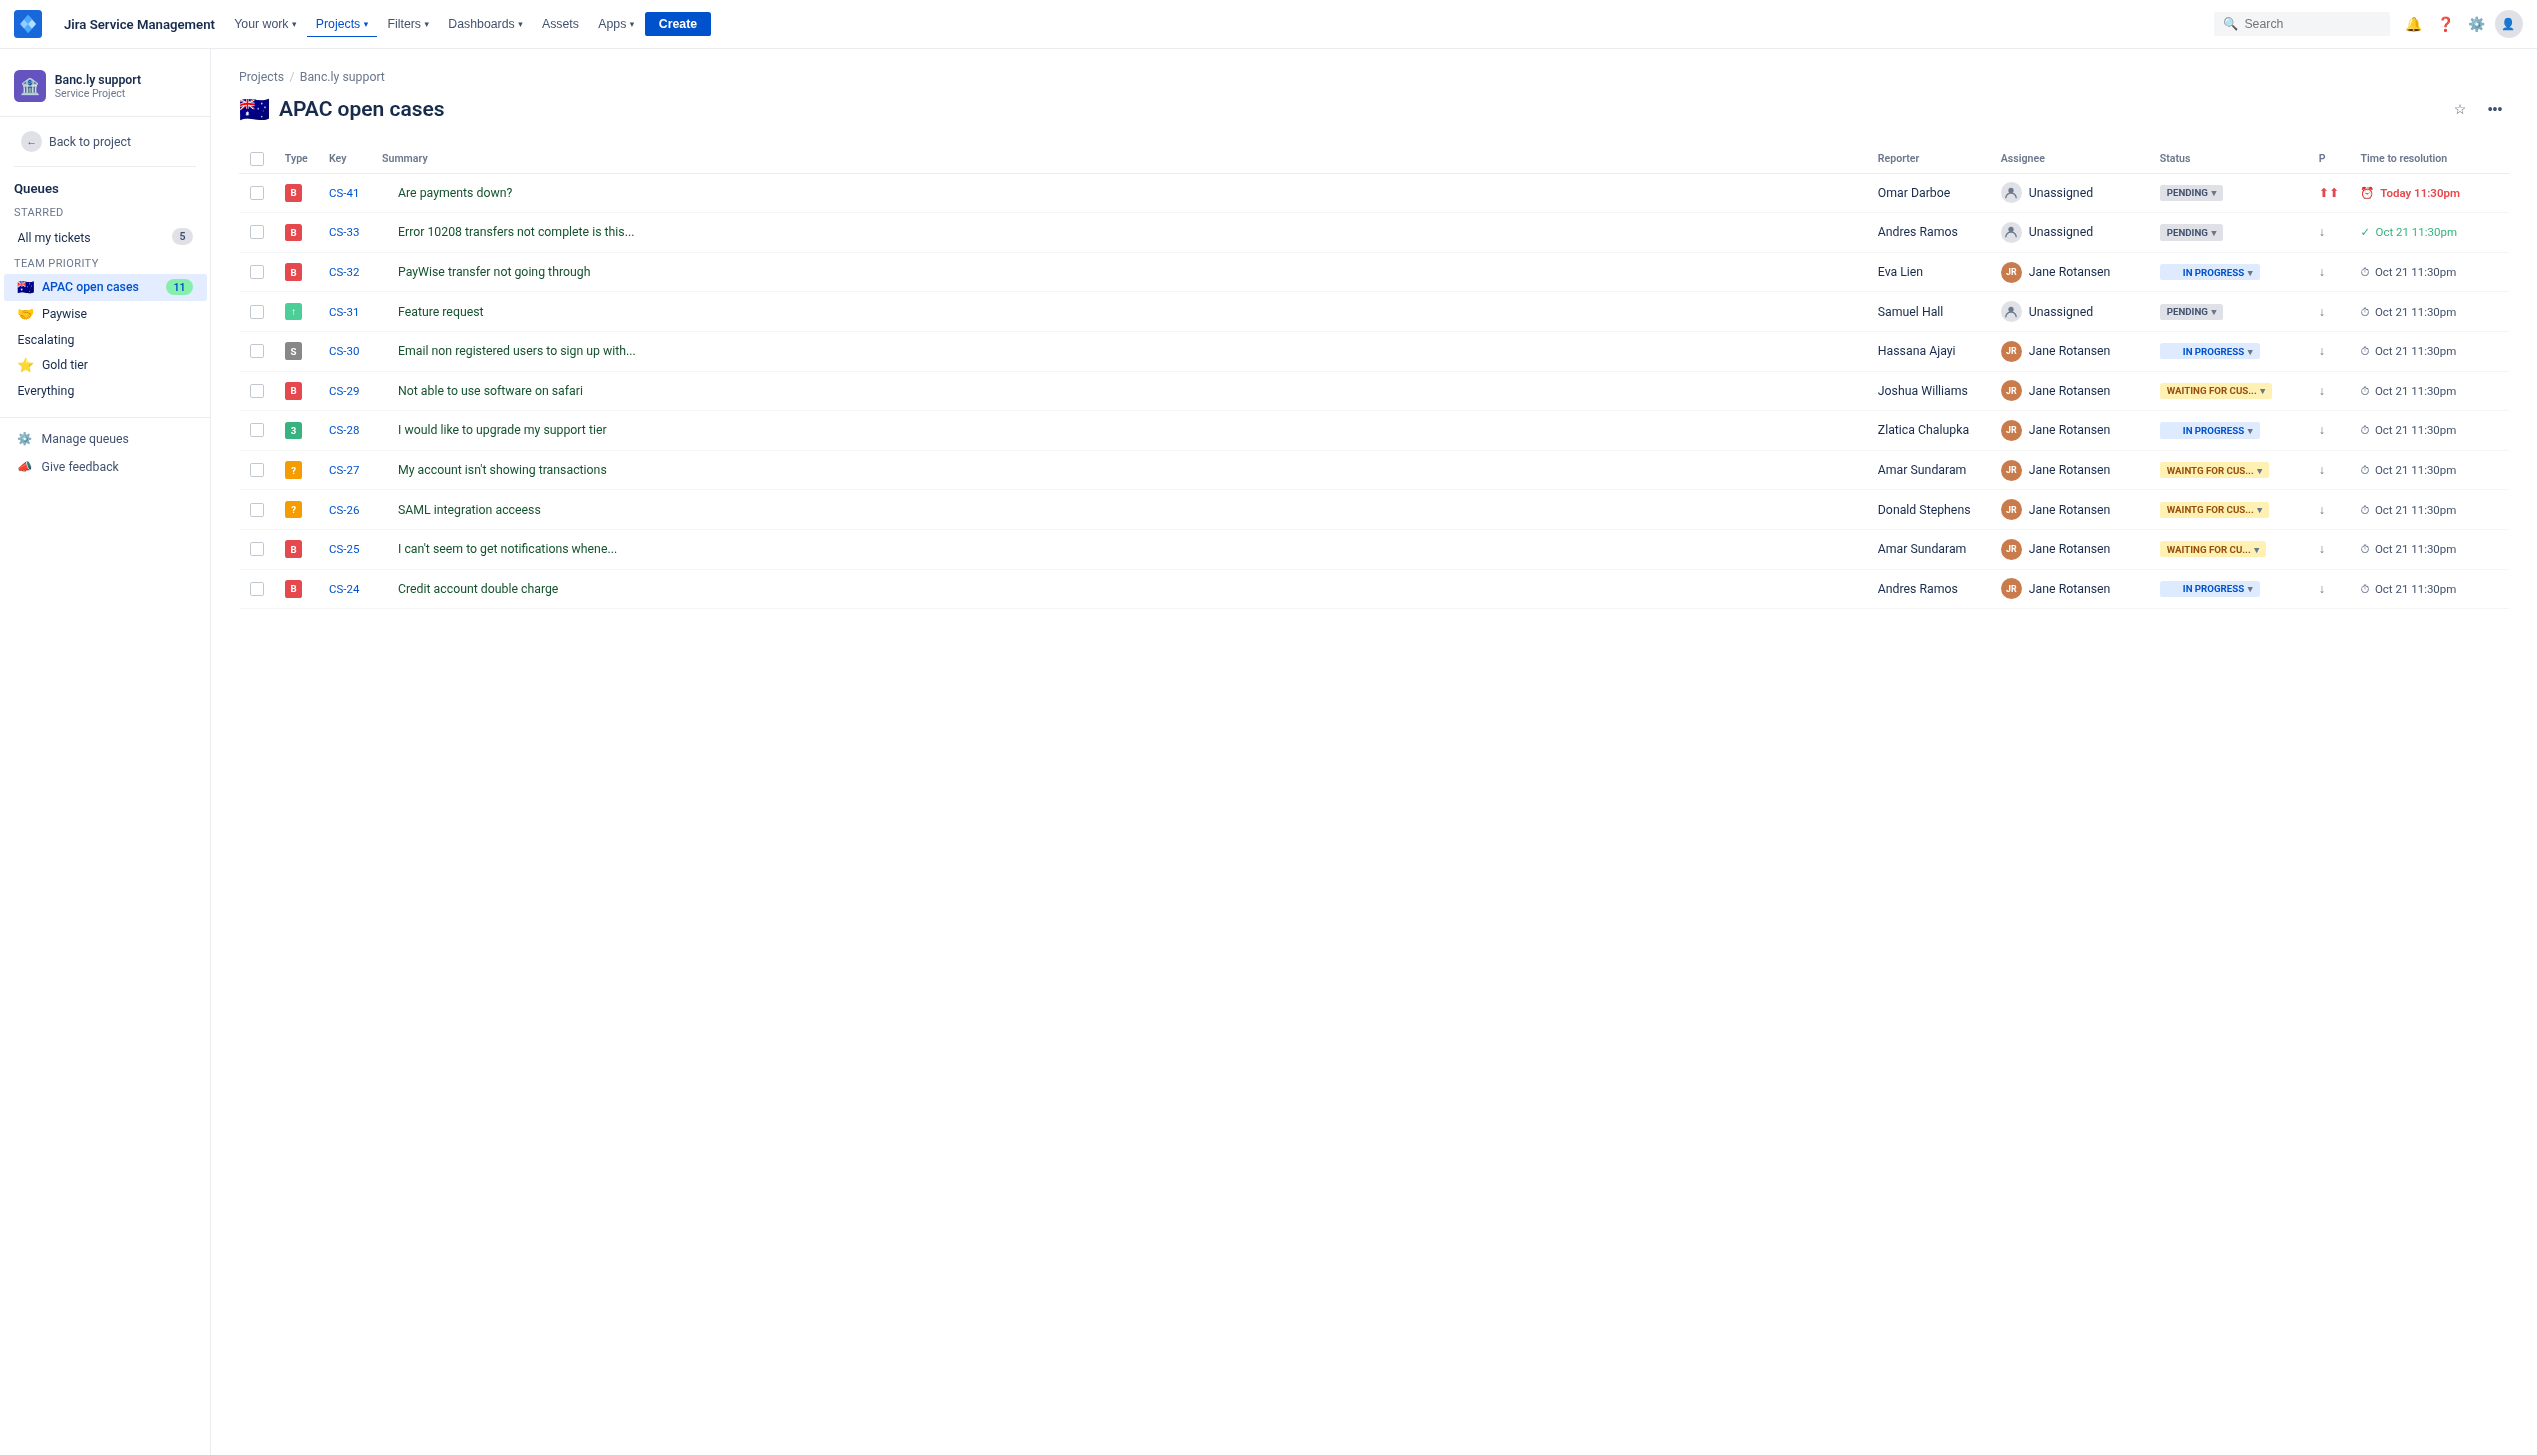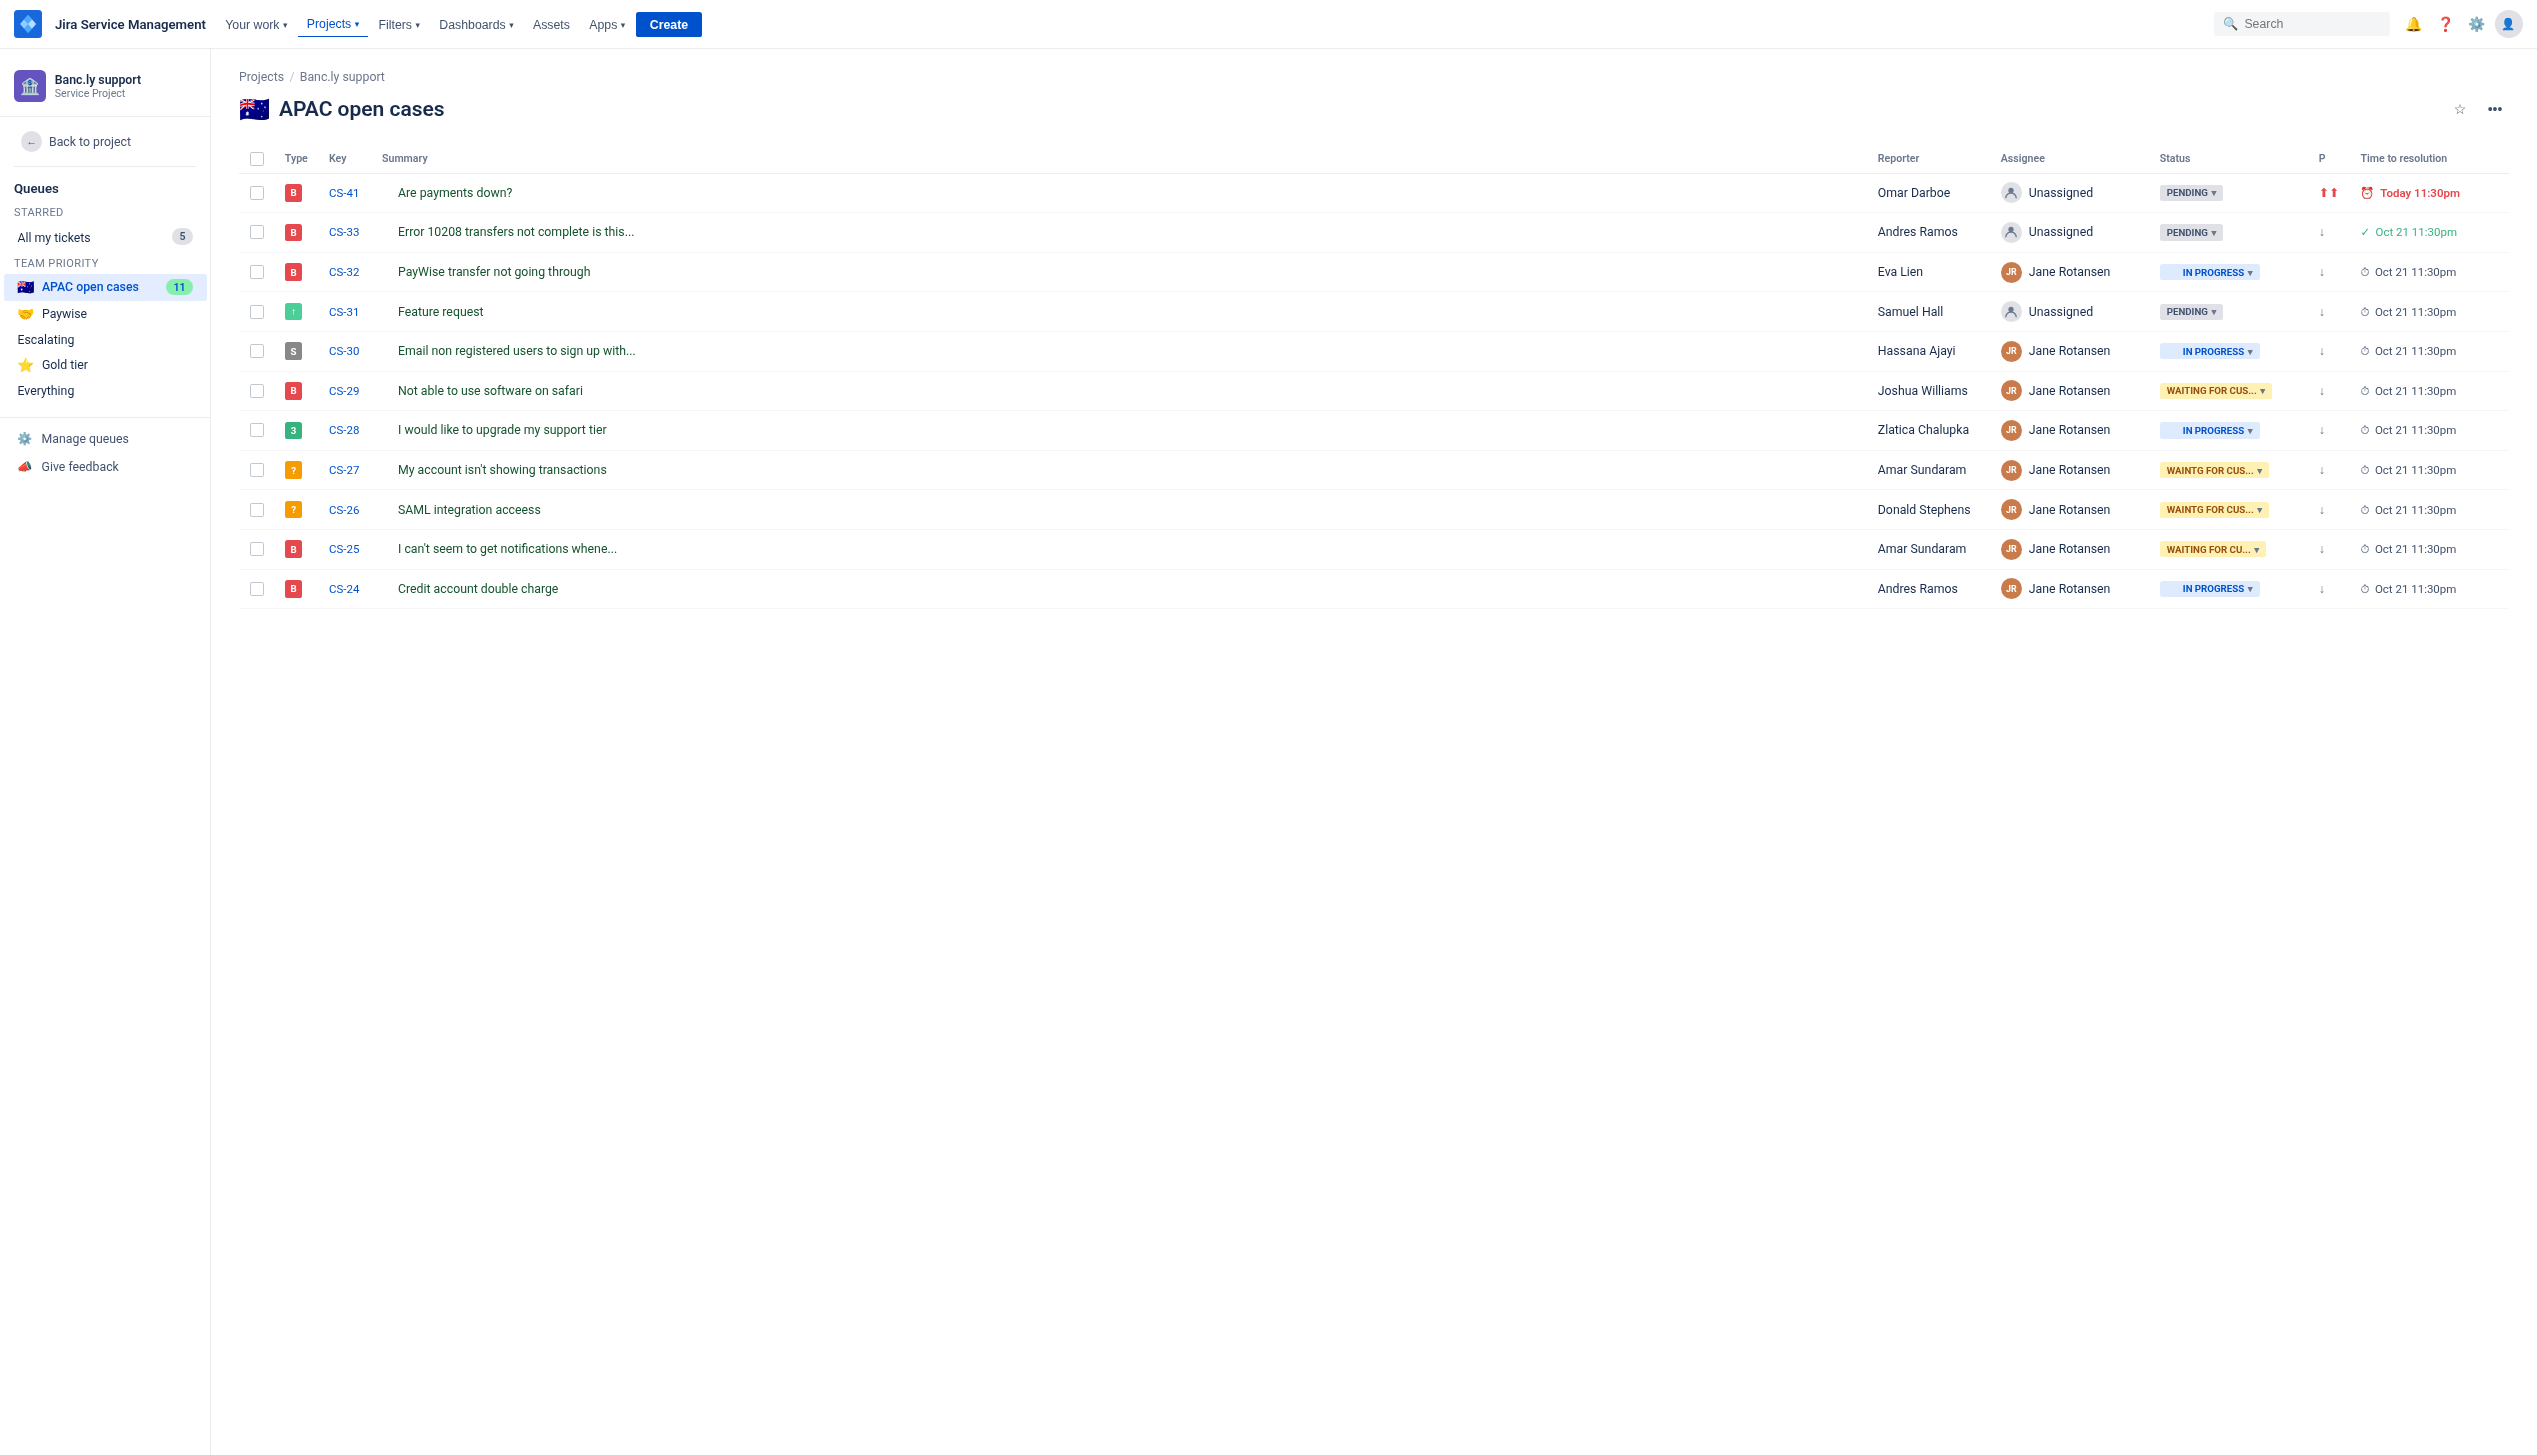--- a/index.html
+++ b/index.html
@@ -4,24 +4,24 @@
   <style>
     * { box-sizing: border-box; margin: 0; padding: 0; }
     body { font-family: -apple-system, BlinkMacSystemFont, "Segoe UI", Roboto, sans-serif; font-size: 12.3px; color: #172b4d; background: #fff; }
 
     
     .topnav {
       display: flex; align-items: center; height: 49px;
       background: #fff; border-bottom: 0.9px solid #ebecf0;
       padding: 0 14px; gap: 3.5px; position: fixed; top: 0; left: 0; right: 0; z-index: 100;
     }
-    .topnav-logo { display: flex; align-items: center; gap: 13px; text-decoration: none; margin-right: 7px; }
+    .topnav-logo { display: flex; align-items: center; gap: 22px; text-decoration: none; margin-right: 7px; }
     .topnav-logo-icon { width: 28px; height: 28px; }
     .topnav-logo-text { font-size: 13.2px; font-weight: 600; color: #172b4d; white-space: nowrap; }
-    .topnav-nav { display: flex; align-items: flex-end; gap: 1.8px; flex: 1; }
+    .topnav-nav { display: flex; align-items: center; gap: 1.8px; flex: 1; }
     .nav-item {
       display: flex; align-items: center; gap: 3.5px;
       padding: 5.3px 8.8px; border-radius: 2.6px; cursor: pointer;
       font-size: 12.3px; color: #42526e; font-weight: 500;
       border: none; background: none; white-space: nowrap;
     }
     .nav-item.active { color: #0052cc; border-bottom: 1.8px solid #0052cc; border-radius: 0; }
     .nav-chevron { font-size: 8.8px; }
     .create-btn {
       background: #0052cc; color: #fff; border: none; border-radius: 2.6px;

